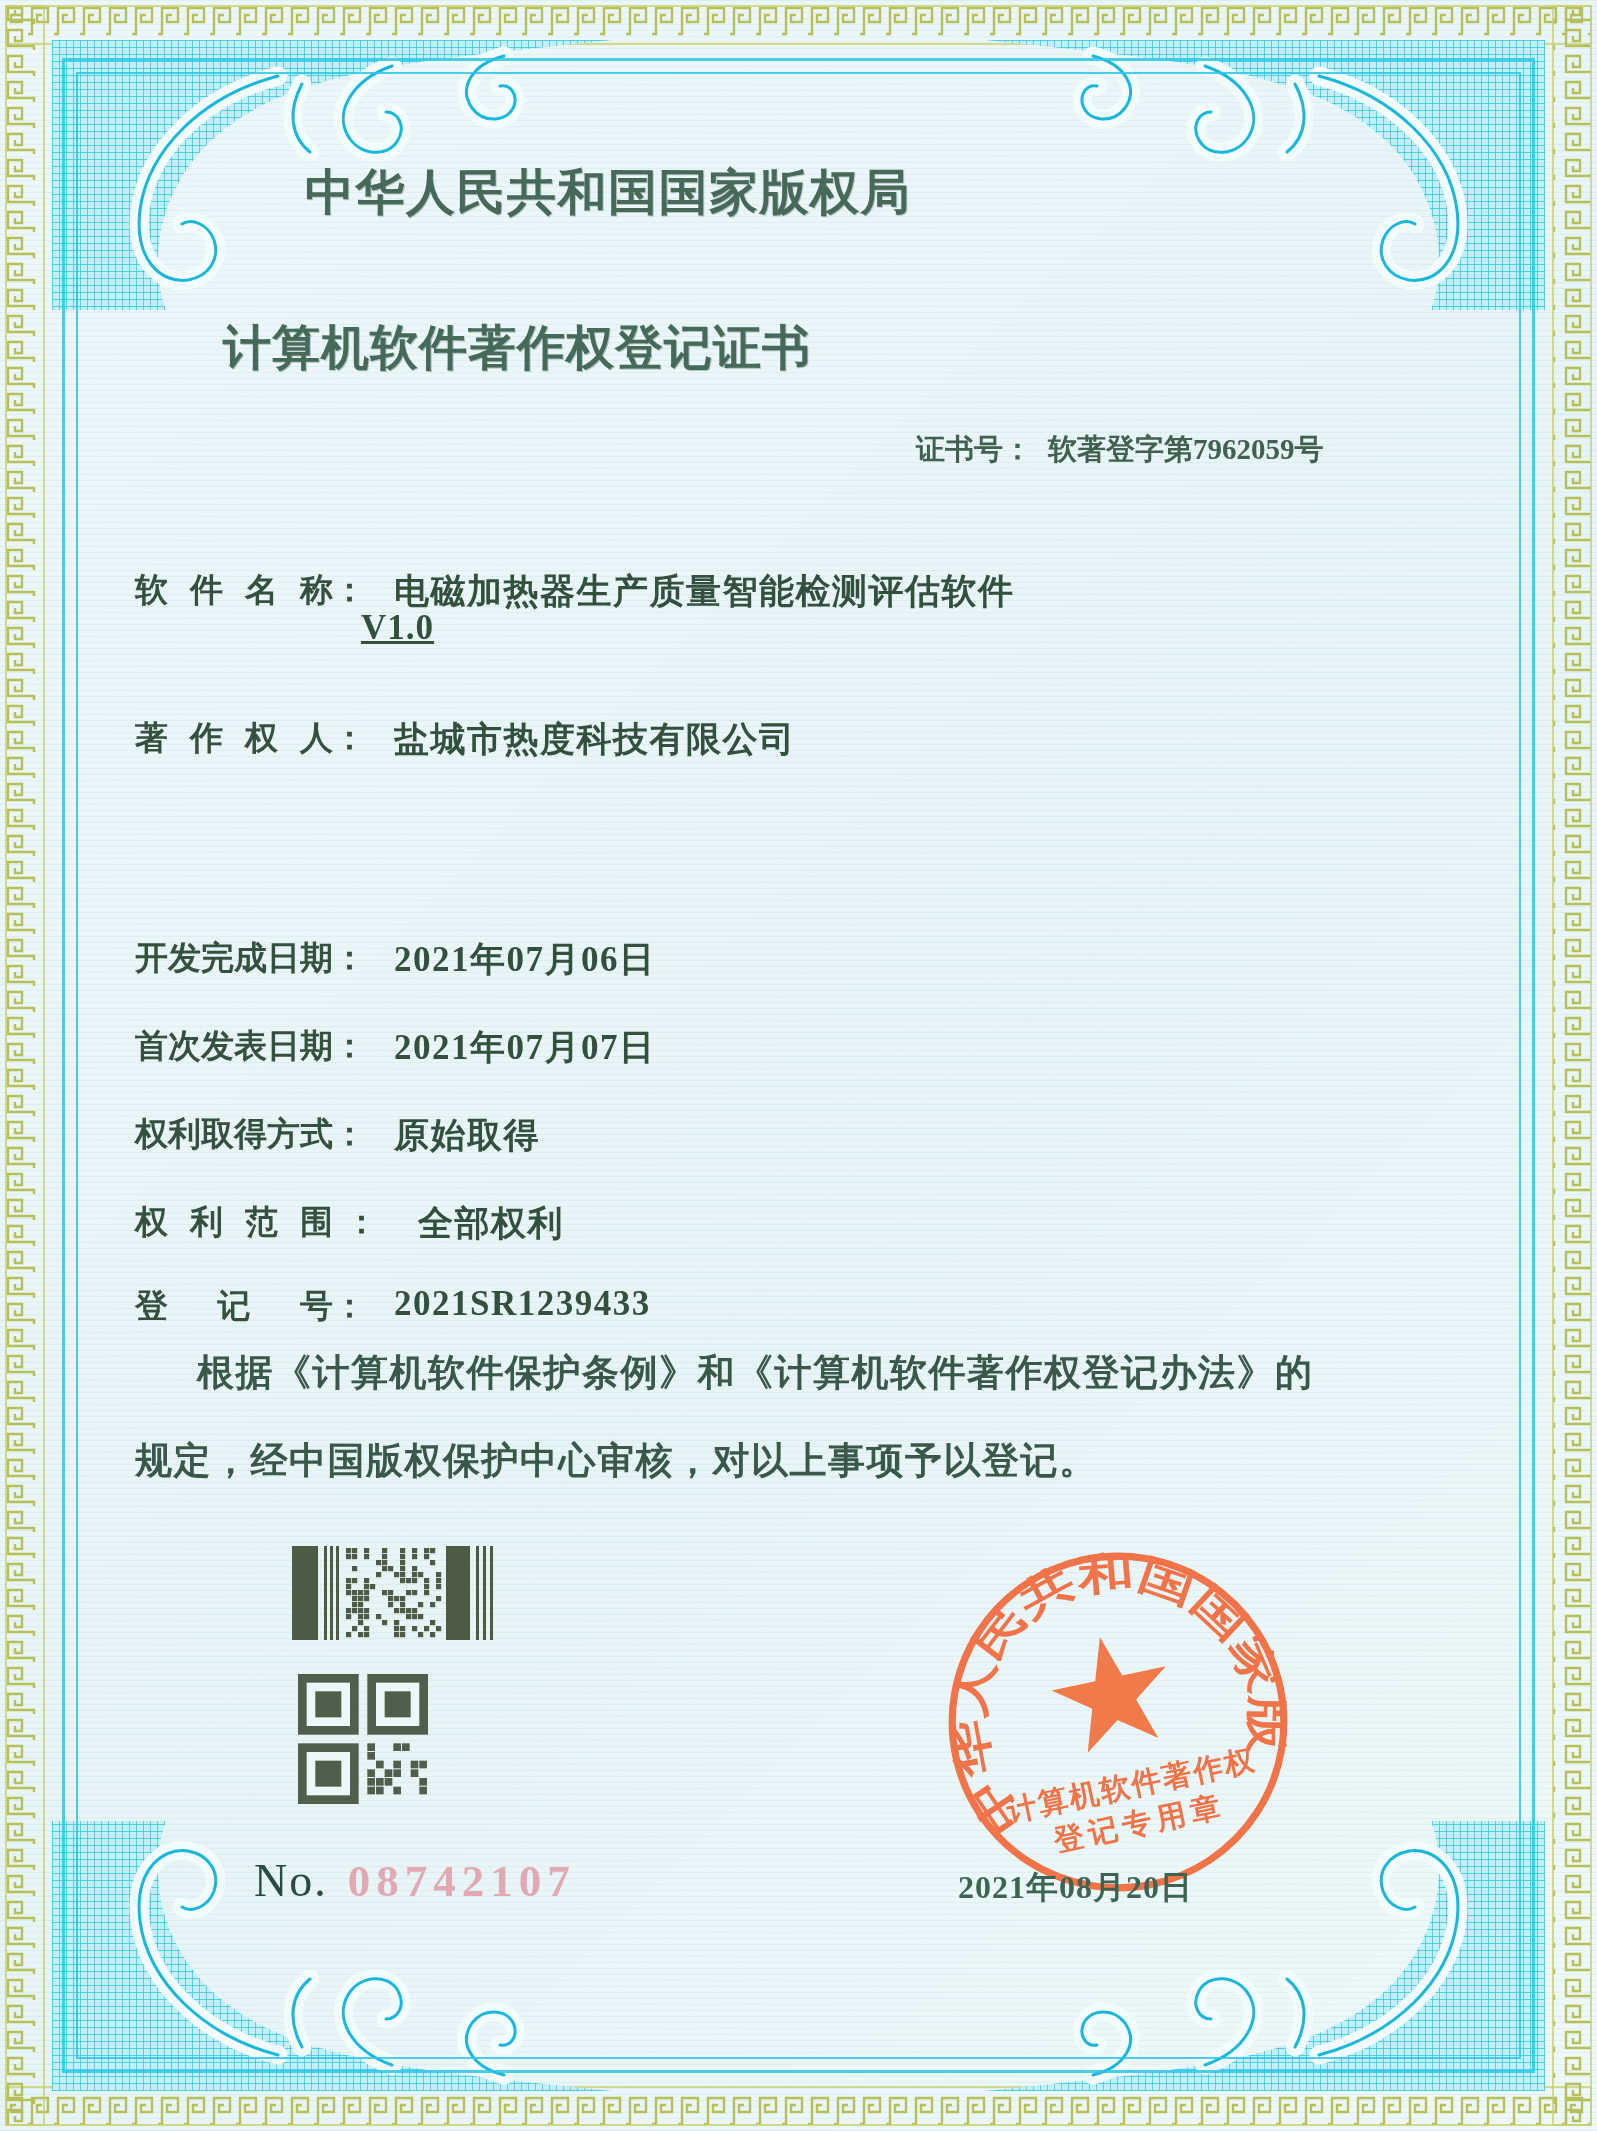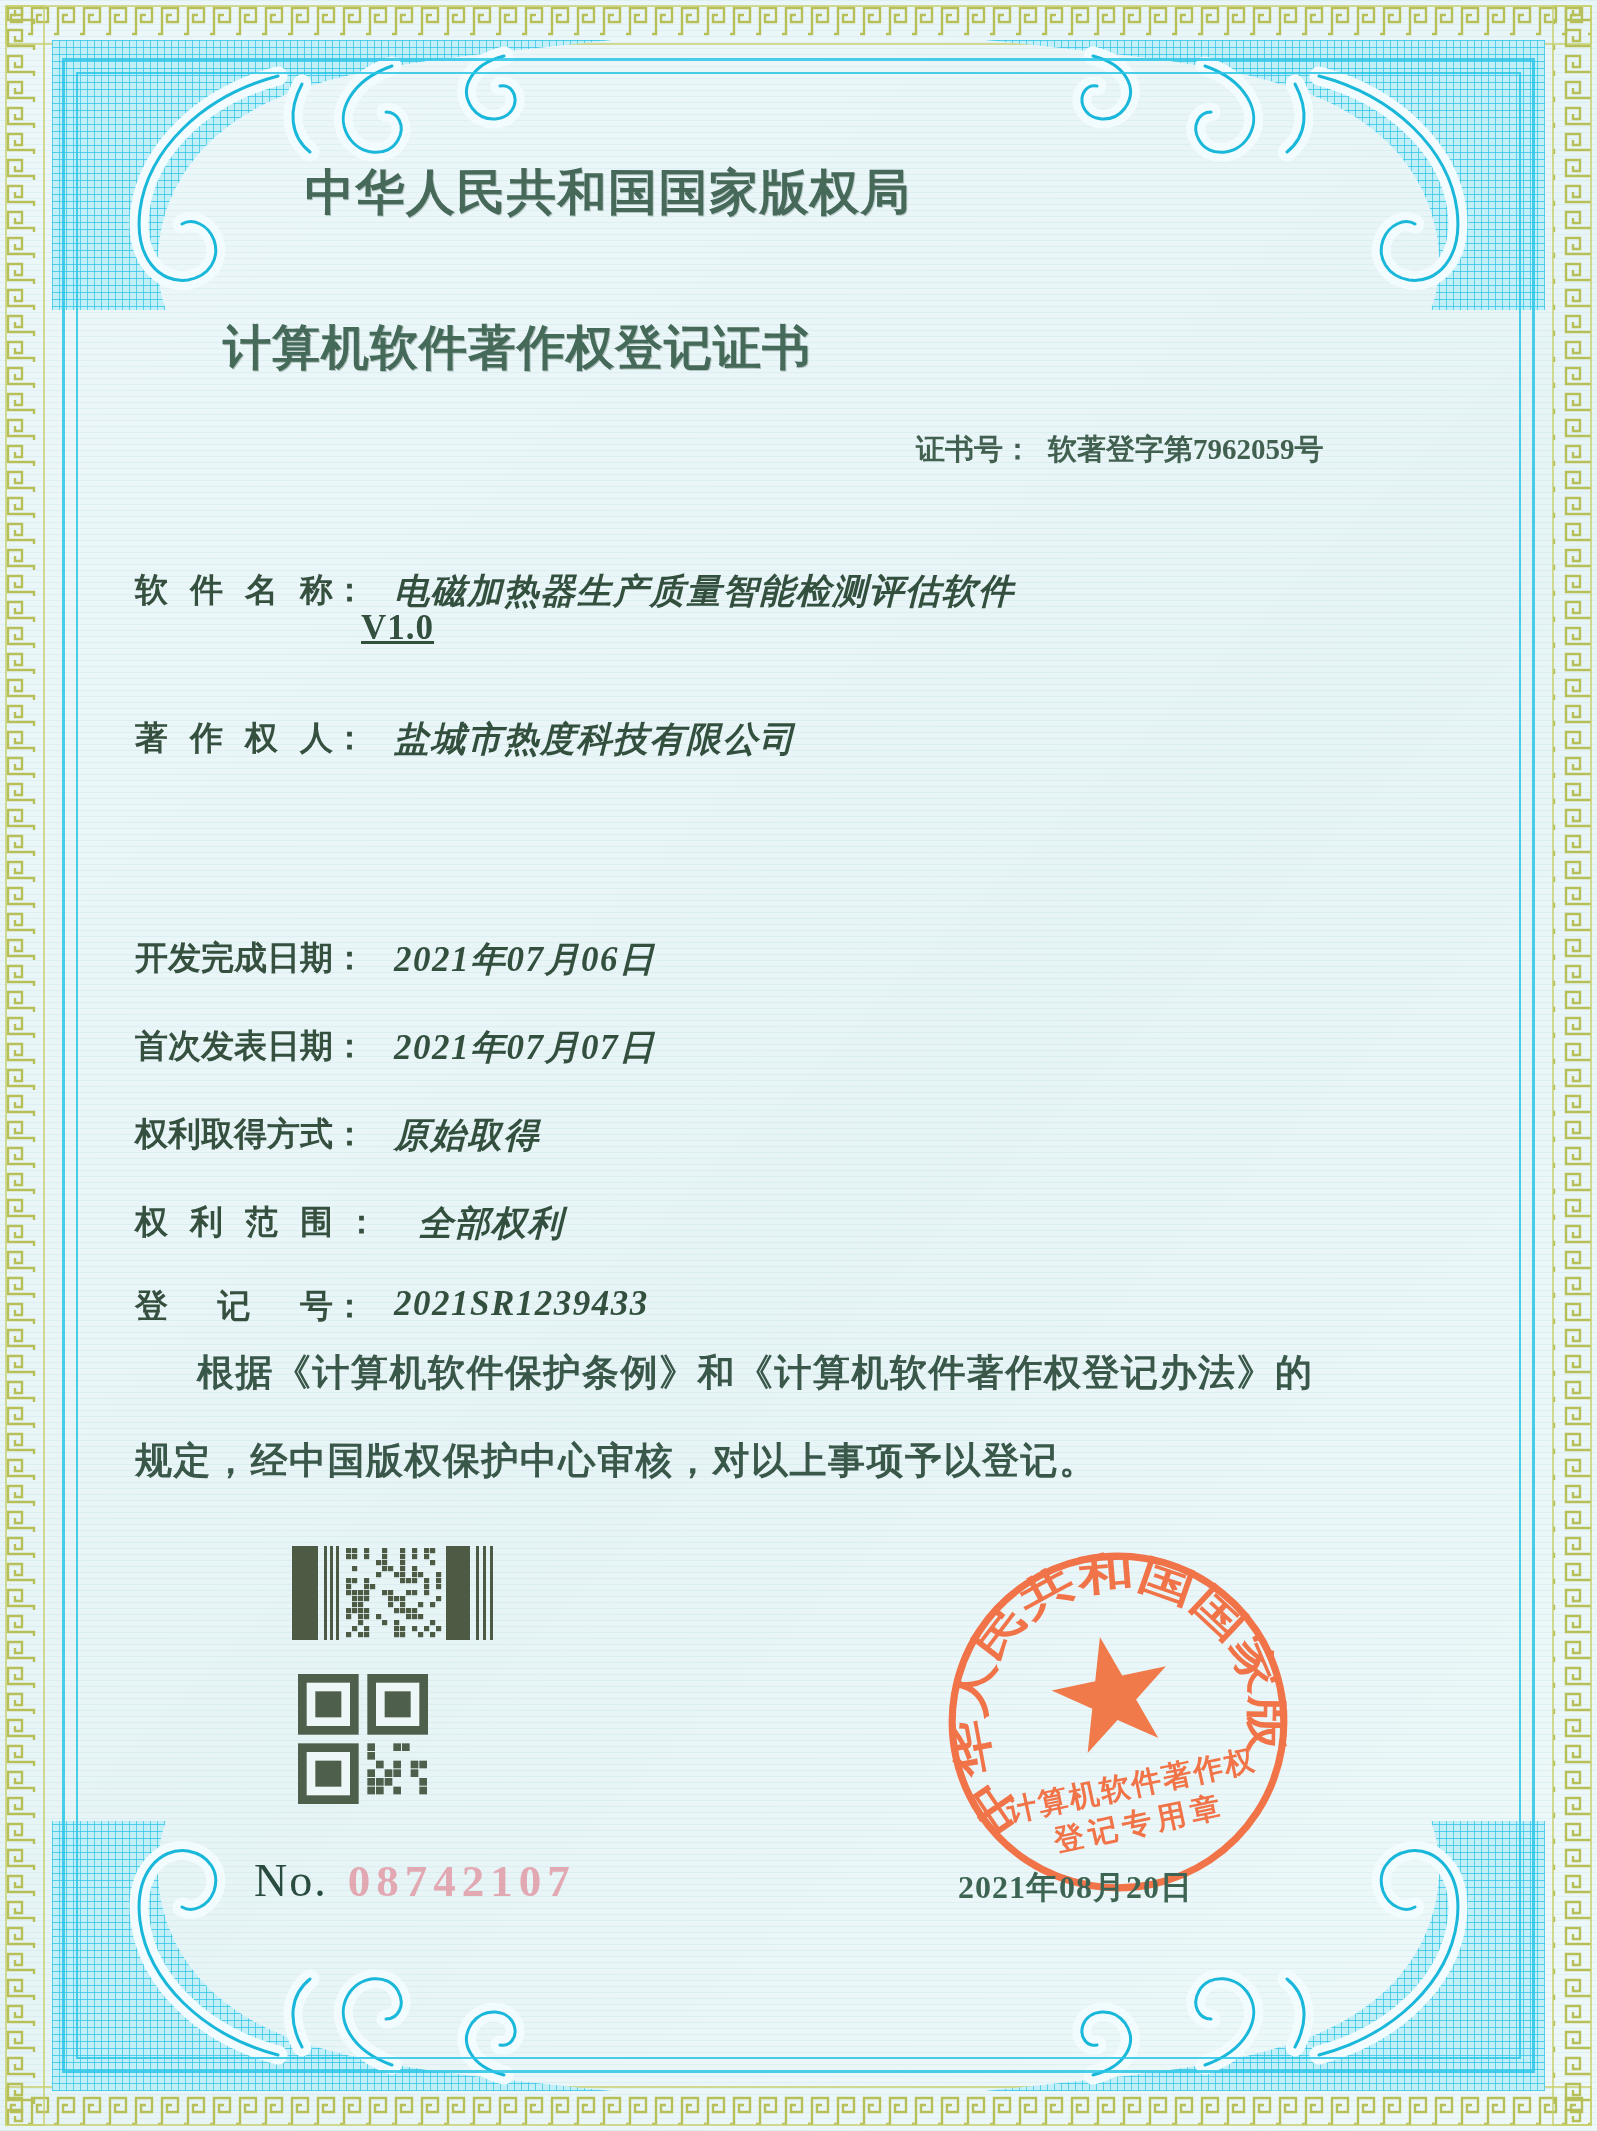--- a/index.html
+++ b/index.html
@@ -33,21 +33,21 @@
   .certno{
     top:430px;left:916px;display:flex;align-items:flex-end;gap:16px;
     font-size:29px;color:#41604f;font-weight:bold;white-space:nowrap;
   }
   .field{
     left:135px;display:flex;align-items:flex-start;white-space:nowrap;
     font-size:33px;font-weight:bold;color:#35503f;margin-top:24px;
   }
   .field .lbl{display:inline-block;width:198px;text-align:justify;text-align-last:justify;}
   .field .colon{display:inline-block;margin-right:0;}
-  .field .val{margin-left:28px;font-size:35px;letter-spacing:1.5px;color:#33503f;font-style:italic;}
+  .field .val{margin-left:28px;font-size:35px;letter-spacing:1.5px;color:#33503f;}
   .val2{
     left:361px;font-size:35px;font-weight:bold;color:#33503f;letter-spacing:1px;
   }
   .stmt{
     left:135px;width:1290px;font-size:37px;font-weight:bold;color:#3a584a;
     letter-spacing:1.5px;white-space:nowrap;
   }
   .stmt.first{text-indent:62px;}
   .serial{
     top:1854px;left:254px;display:flex;align-items:baseline;gap:20px;white-space:nowrap;

